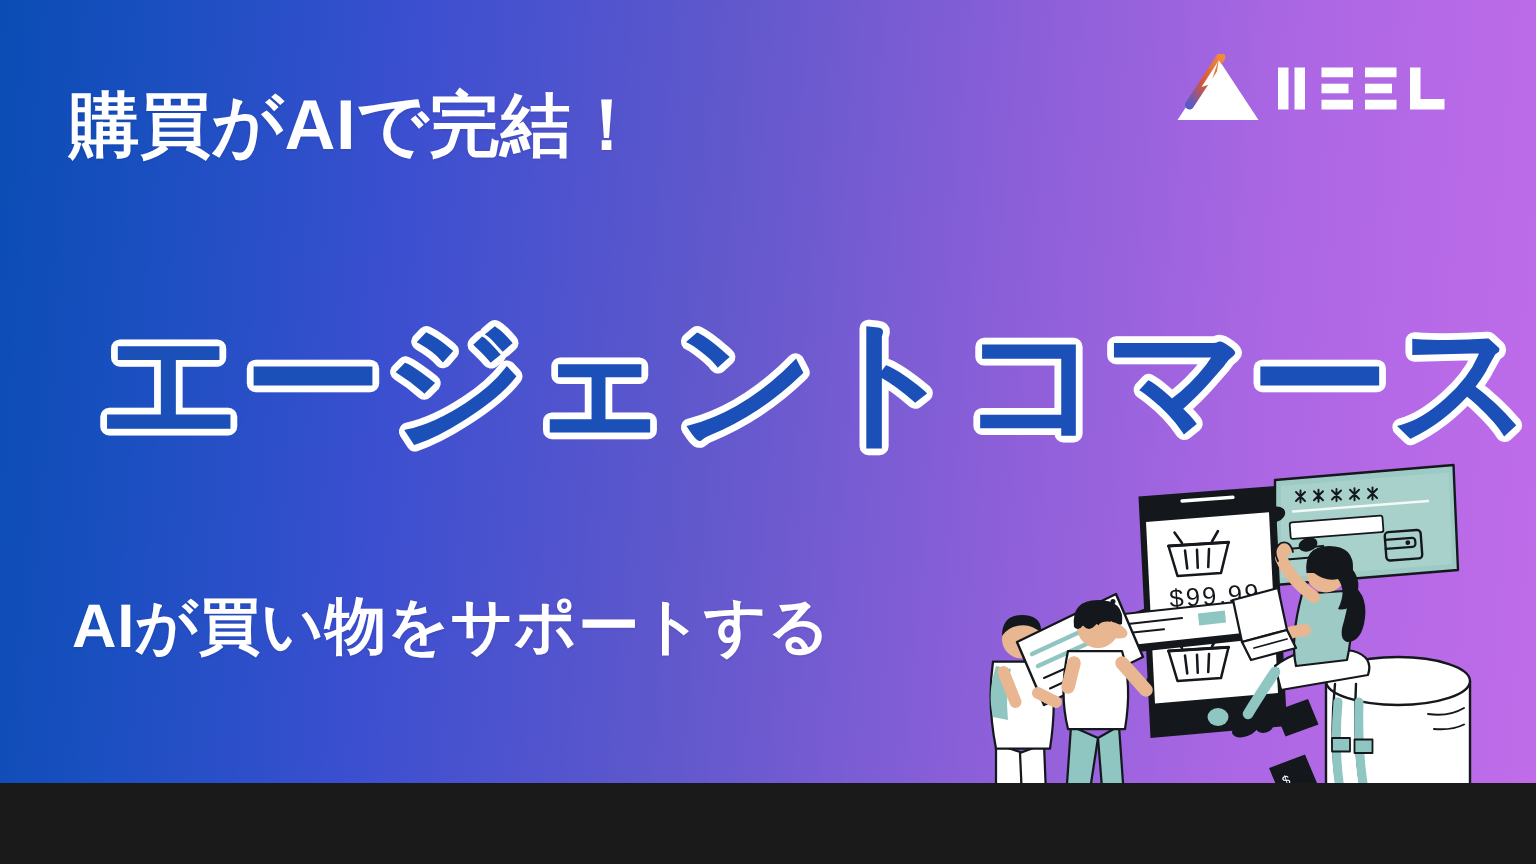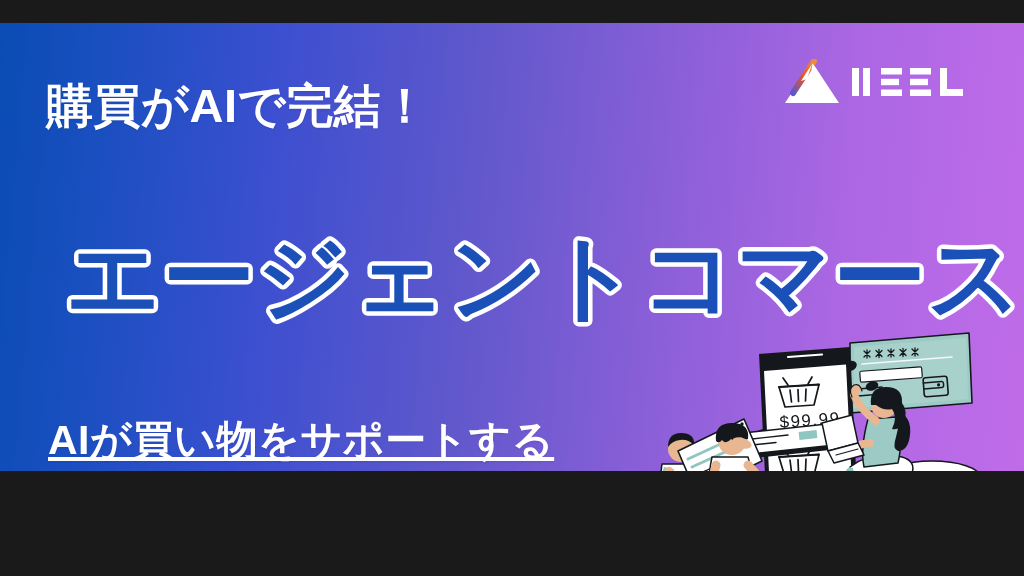--- a/index.html
+++ b/index.html
@@ -3,32 +3,31 @@
 <meta charset="utf-8">
 <style>
   html, body {
     margin: 0;
     padding: 0;
     background: #1a1a1a;
   }
   .slide {
     position: relative;
     width: 1024px;
-    height: 448px;
+    height: 522px;
     overflow: hidden;
     background: linear-gradient(95deg,
         #0a4cb4 0%,
         #1a4fc0 10%,
         #3b4fd0 26%,
         #6158cc 46%,
         #8a5fd8 64%,
         #ad67e4 82%,
         #c06ce9 100%);
     font-family: "Liberation Sans", "DejaVu Sans", sans-serif;
-    margin-top: 23px;
   }
 
   
   .logo {
     position: absolute;
     top: 34px;
     right: 52px;
     display: flex;
     align-items: center;
     gap: 9px;
@@ -74,21 +73,20 @@
     position: absolute;
     left: 48px;
     top: 388px;
     color: #ffffff;
     font-size: 41px;
     font-weight: bold;
     line-height: 1.42;
     letter-spacing: 0.5px;
     white-space: nowrap;
     text-shadow: 0 1px 2px rgba(0,0,0,0.10);
-    text-decoration: underline;
   }
 
   
   .illustration {
     position: absolute;
     left: 636px;
     top: 296px;
     width: 392px;
     height: 280px;
   }

